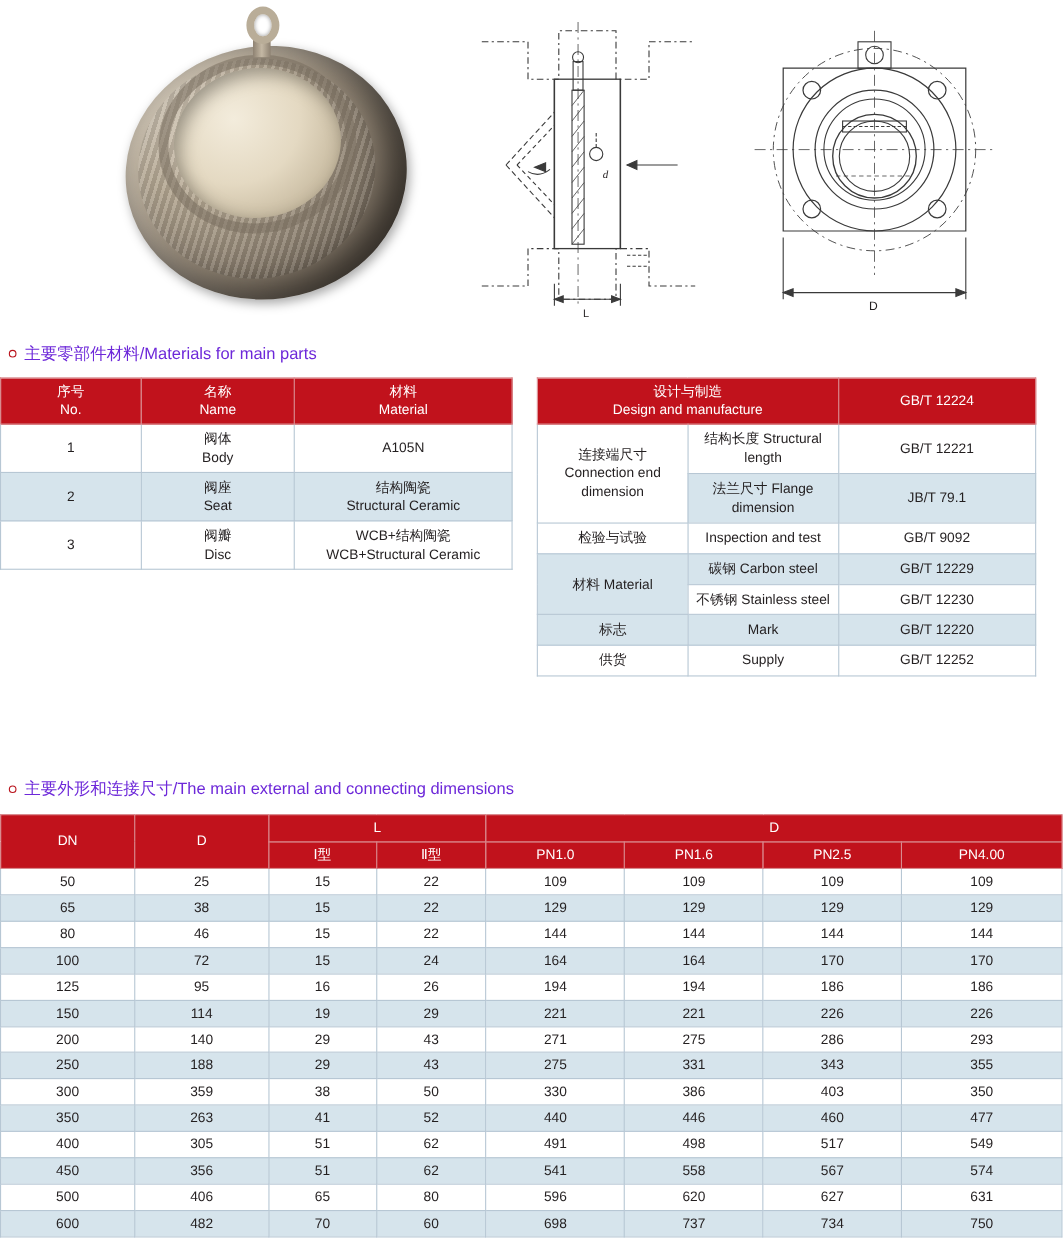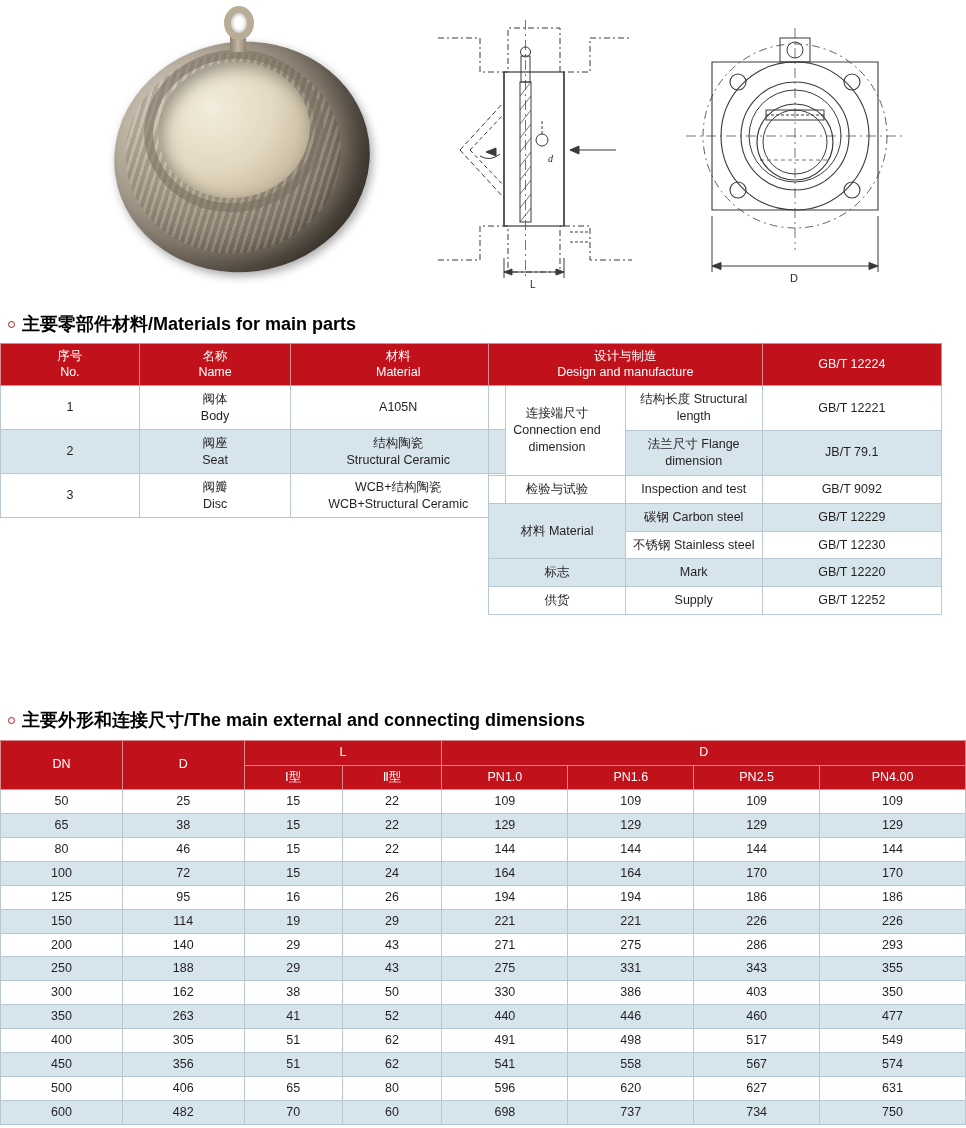--- a/index.html
+++ b/index.html
@@ -80,23 +80,23 @@
     position: absolute;
     top: 10px;
   }
   .drawing.left { left: 420px; }
   .drawing.right { left: 660px; }
 
   
   .sec-head {
     display: flex;
     align-items: center;
-    font-size: 18px;
-    font-weight: bold;
-    color: #000000;
+    font-size: 15px;
+    font-weight: normal;
+    color: #6d28d9;
     letter-spacing: 0;
     white-space: nowrap;
   }
   .sec-head .bullet {
     display: inline-block;
     width: 7px; height: 7px;
     border: 1.6px solid #b9121b;
     border-radius: 50%;
     margin-right: 7px;
     flex: none;
@@ -118,21 +118,21 @@
   td {
     border: 1px solid #b7c7d4;
     text-align: center;
     padding: 4px 3px;
     line-height: 1.35;
     color: #231f20;
   }
   tr.alt td { background: #d6e4ec; }
 
   
-  #materials-table { width: 506px; padding-left: 24px; }
+  #materials-table { width: 466px; padding-left: 24px; }
   #materials-table td { height: 44px; }
   #materials-table .cn { display: block; }
   #materials-table .en { display: block; }
 
   
   #application-table { width: 454px; }
   #application-table td { padding: 5px 4px; }
 
   
   #dimensions-table { width: 966px; font-size: 12.5px; }
@@ -507,21 +507,21 @@
             <td>188</td>
             <td>29</td>
             <td>43</td>
             <td>275</td>
             <td>331</td>
             <td>343</td>
             <td>355</td>
           </tr>
           <tr>
             <td>300</td>
-            <td>162</td>
+            <td>359</td>
             <td>38</td>
             <td>50</td>
             <td>330</td>
             <td>386</td>
             <td>403</td>
             <td>350</td>
           </tr>
           <tr class="alt">
             <td>350</td>
             <td>263</td>

